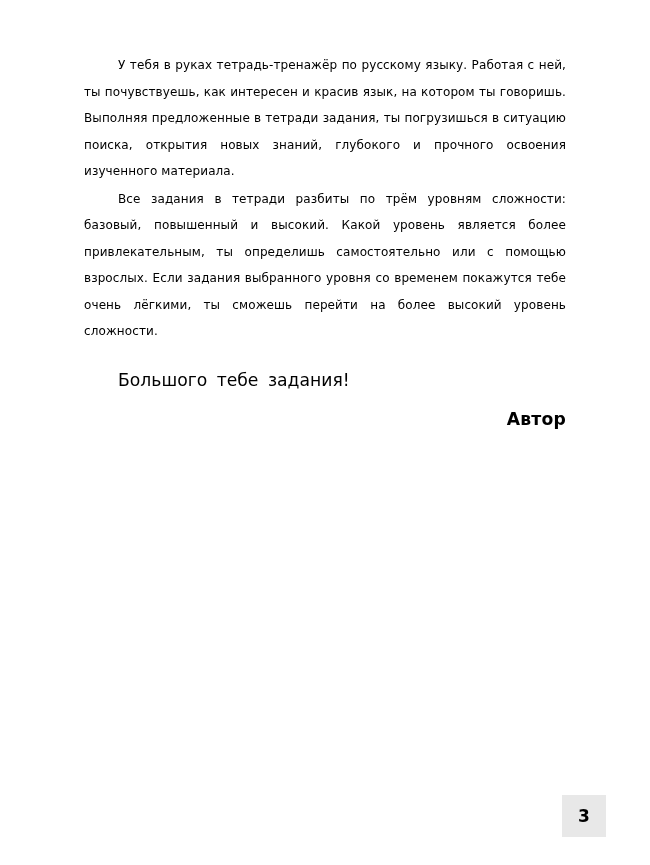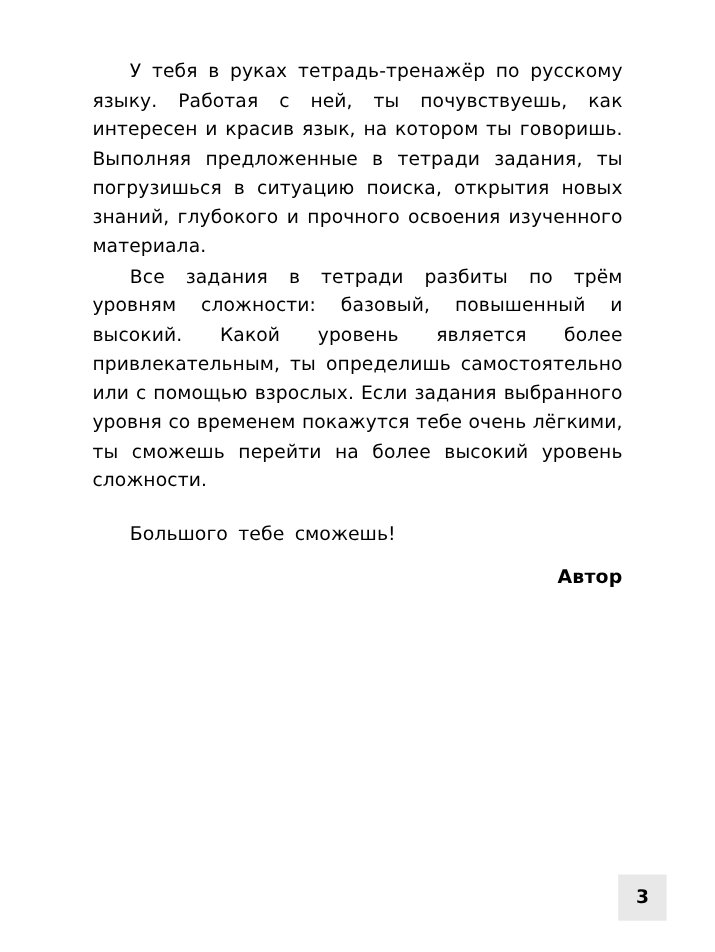--- a/index.html
+++ b/index.html
@@ -30,21 +30,21 @@
   }
   .doc-title {
     font-size: 21.5px;
     font-weight: bold;
     text-align: center;
     letter-spacing: 0.2px;
     margin: 0 0 22px 0;
     word-spacing: 5px;
   }
   .para {
-    font-size: 17px;
+    font-size: 12px;
     line-height: 26.5px;
     text-align: justify;
     text-justify: inter-word;
     text-indent: 34px;
     margin: 0 0 1px 0;
     letter-spacing: 0.1px;
   }
   .closing {
     font-size: 17.2px;
     line-height: 26.5px;
@@ -80,21 +80,21 @@
 <body>
 
 <div class="page">
 
   <div class="content">
 
 
     <p class="para">У тебя в руках тетрадь-тренажёр по русскому языку. Работая с ней, ты почувствуешь, как интересен и красив язык, на котором ты говоришь. Выполняя предложенные в тетради задания, ты погрузишься в ситуацию поиска, открытия новых знаний, глубокого и прочного освоения изученного материала.</p>
     <p class="para">Все задания в тетради разбиты по трём уровням сложности: базовый, повышенный и высокий. Какой уровень является более привлекательным, ты определишь самостоятельно или с помощью взрослых. Если задания выбранного уровня со временем покажутся тебе очень лёгкими, ты сможешь перейти на более высокий уровень сложности.</p>
 
-    <p class="closing">Большого  тебе  сможешь!</p>
+    <p class="closing">Большого  тебе  задания!</p>
 
     <p class="signature">Автор</p>
 
   </div>
 
   <div class="page-number-box">
     <span class="page-number">3</span>
   </div>
 
 </div>

